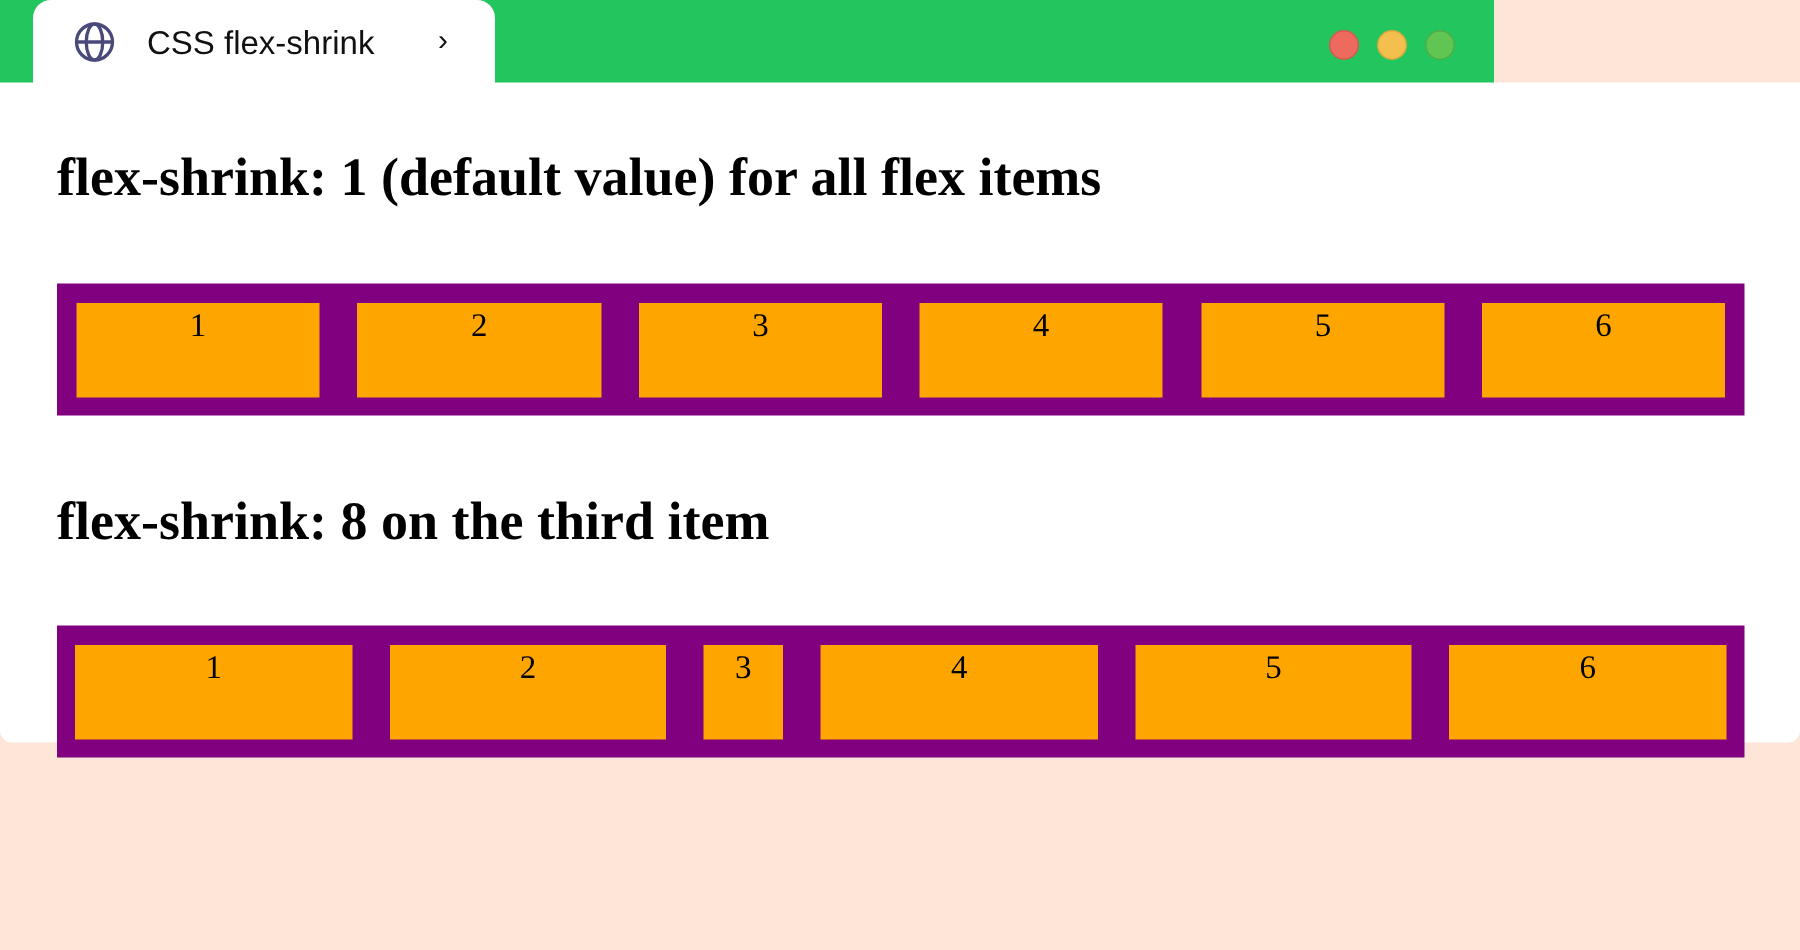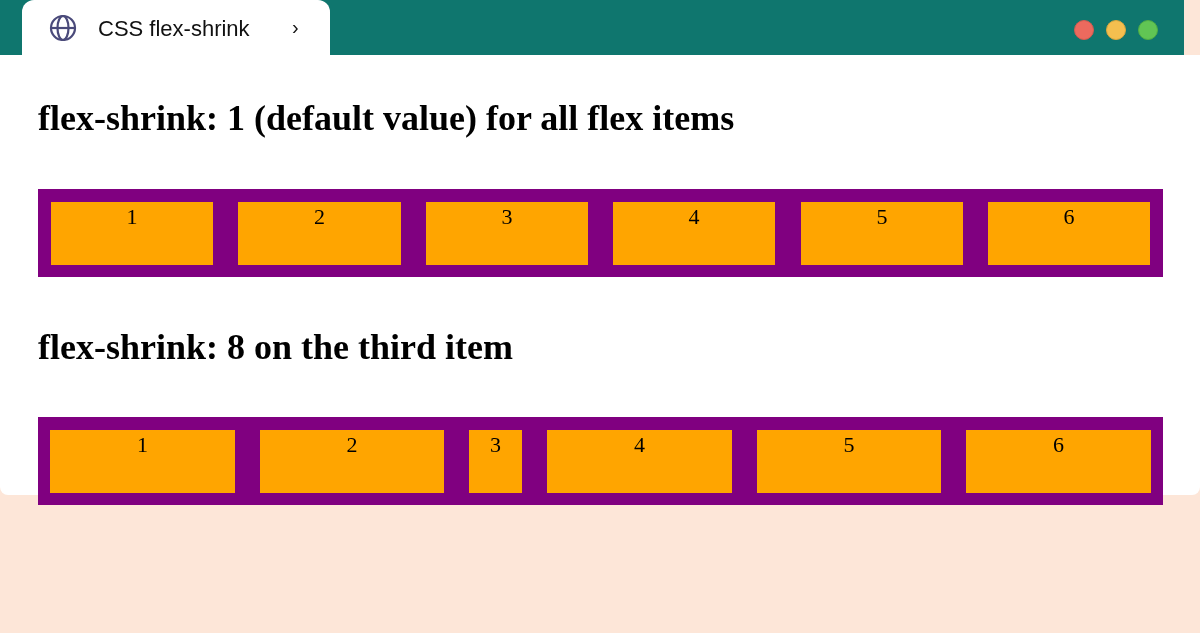--- a/index.html
+++ b/index.html
@@ -1,17 +1,17 @@
 <!DOCTYPE html>
 <html><head>
 <meta charset="utf-8">
 <style>
   html, body { margin:0; padding:0; }
   body { width:1200px; height:633px; background:#fde6d8; position:relative; overflow:hidden; font-family:"Liberation Sans", sans-serif; }
-  .chrome { position:absolute; left:0; top:0; width:1184px; height:56px; background:#0f766e; }
+  .chrome { position:absolute; left:0; top:0; width:996px; height:56px; background:#22c55e; }
   .tab { position:absolute; left:22px; top:0; width:308px; height:60px; background:#fff; border-radius:0 0 0 0; border-top-left-radius:12px; border-top-right-radius:12px; display:flex; align-items:center; }
   .tab-icon { position:absolute; left:26px; top:13px; width:30px; height:30px; }
   .tab-title { position:absolute; left:76px; top:16px; font-size:22px; color:#111; }
   .tab-chev { position:absolute; left:270px; top:16px; font-size:20px; color:#111; }
   .dots { position:absolute; right:26px; top:20px; display:flex; gap:12px; }
   .dot { width:18px; height:18px; border-radius:50%; }
   .page { position:absolute; left:0; top:55px; width:1200px; height:440px; background:#fff; border-radius:0 0 8px 8px; }
   h2 { position:absolute; left:38px; margin:0; font-family:"Liberation Serif", serif; font-weight:bold; font-size:36px; color:#000; }
   .flex { position:absolute; left:38px; width:1125px; height:88px; background:#800080; }
   .item { position:absolute; top:13px; height:63px; background:#ffa500; font-family:"Liberation Serif", serif; font-size:22px; text-align:center; line-height:30px; color:#000; }

